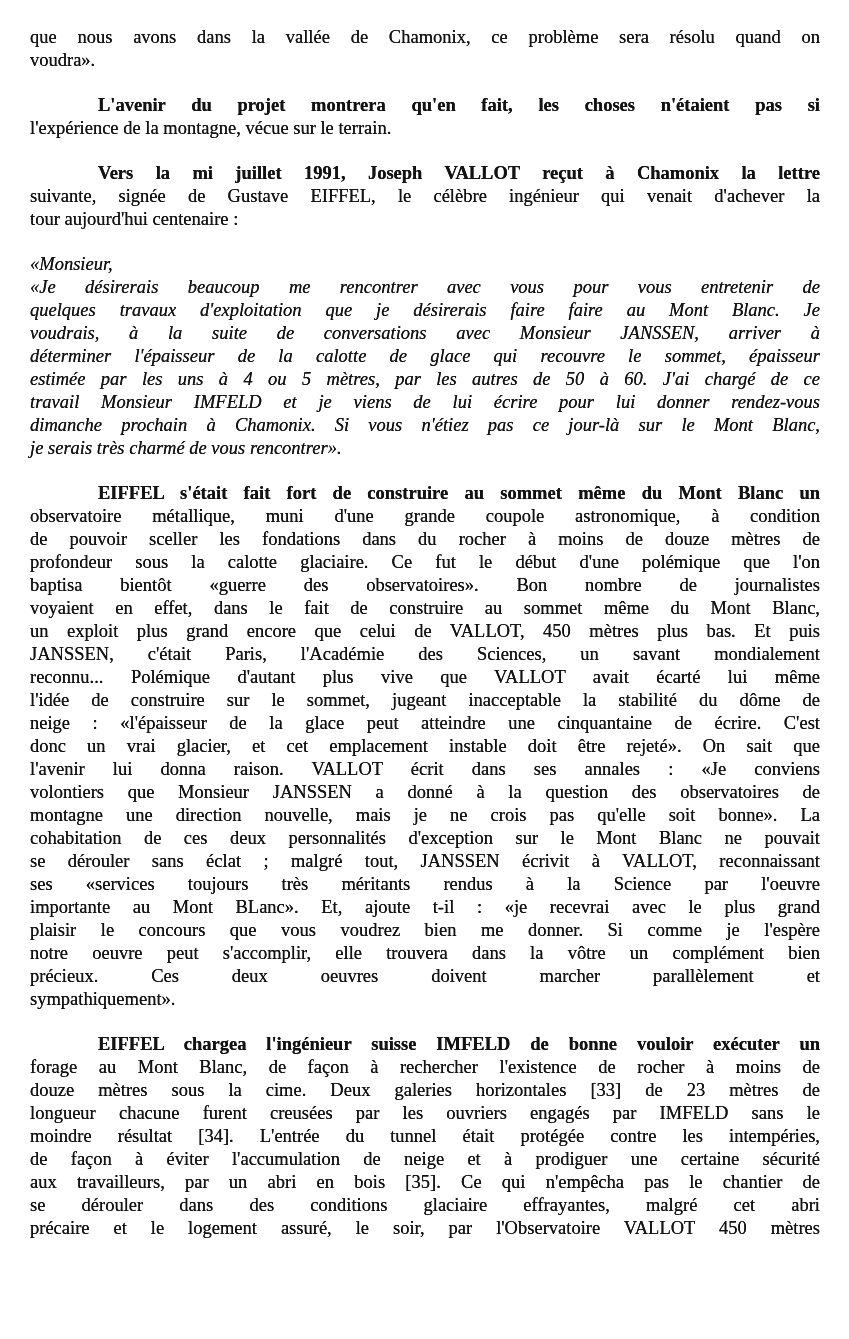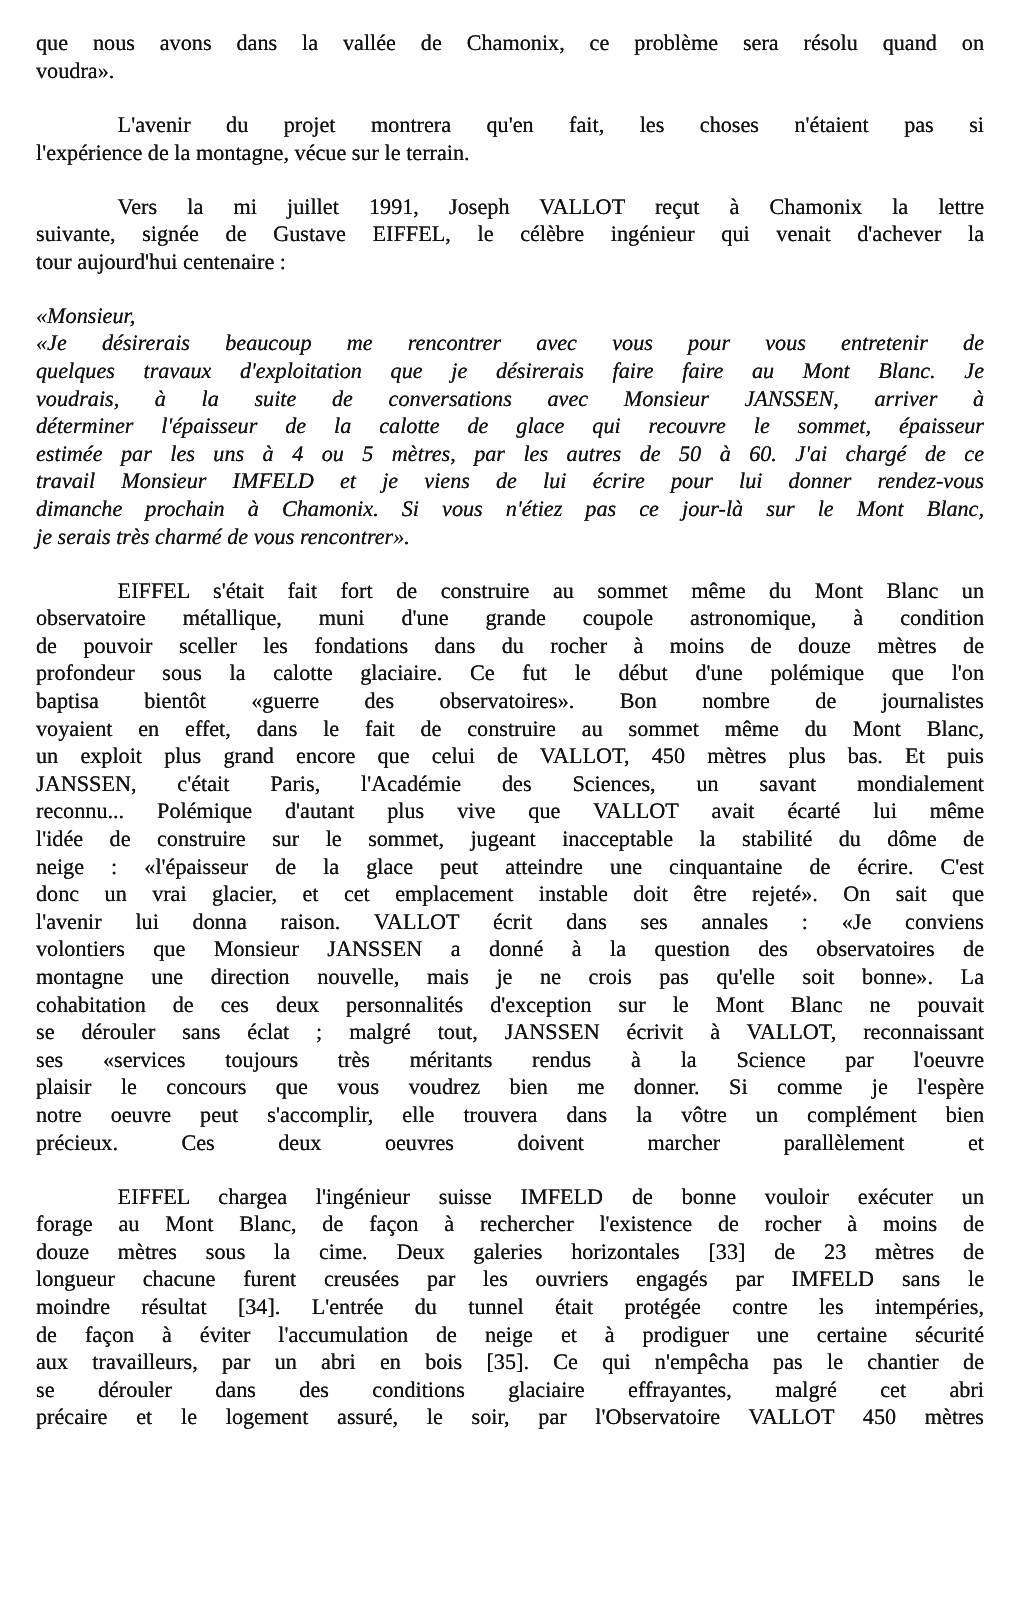--- a/index.html
+++ b/index.html
@@ -36,20 +36,21 @@
     text-align: justify;
     text-align-last: justify;
     text-justify: inter-word;
     white-space: normal;
   }
   .line.last {
     text-align-last: left;
   }
   .line.indent {
     text-indent: 68px;
+    font-weight: bold;
   }
 </style>
 </head>
 <body>
 
 <main class="page">
   <article id="text-column">
       <div class="para roman">
         <div class="line">que nous avons dans la vallée de Chamonix, ce problème sera résolu quand on</div>
         <div class="line last">voudra».</div>
@@ -88,23 +89,25 @@
         <div class="line">reconnu... Polémique d'autant plus vive que VALLOT avait écarté lui même</div>
         <div class="line">l'idée de construire sur le sommet, jugeant inacceptable la stabilité du dôme de</div>
         <div class="line">neige : «l'épaisseur de la glace peut atteindre une cinquantaine de écrire. C'est</div>
         <div class="line">donc un vrai glacier, et cet emplacement instable doit être rejeté». On sait que</div>
         <div class="line">l'avenir lui donna raison. VALLOT écrit dans ses annales : «Je conviens</div>
         <div class="line">volontiers que Monsieur JANSSEN a donné à la question des observatoires de</div>
         <div class="line">montagne une direction nouvelle, mais je ne crois pas qu'elle soit bonne». La</div>
         <div class="line">cohabitation de ces deux personnalités d'exception sur le Mont Blanc ne pouvait</div>
         <div class="line">se dérouler sans éclat ; malgré tout, JANSSEN écrivit à VALLOT, reconnaissant</div>
         <div class="line">ses «services toujours très méritants rendus à la Science par l'oeuvre</div>
+        <div class="line">importante au Mont BLanc». Et, ajoute t-il : «je recevrai avec le plus grand</div>
         <div class="line">plaisir le concours que vous voudrez bien me donner. Si comme je l'espère</div>
         <div class="line">notre oeuvre peut s'accomplir, elle trouvera dans la vôtre un complément bien</div>
         <div class="line">précieux. Ces deux oeuvres doivent marcher parallèlement et</div>
+        <div class="line last">sympathiquement».</div>
       </div>
       <div class="para roman">
         <div class="line indent">EIFFEL chargea l'ingénieur suisse IMFELD de bonne vouloir exécuter un</div>
         <div class="line">forage au Mont Blanc, de façon à rechercher l'existence de rocher à moins de</div>
         <div class="line">douze mètres sous la cime. Deux galeries horizontales [33] de 23 mètres de</div>
         <div class="line">longueur chacune furent creusées par les ouvriers engagés par IMFELD sans le</div>
         <div class="line">moindre résultat [34]. L'entrée du tunnel était protégée contre les intempéries,</div>
         <div class="line">de façon à éviter l'accumulation de neige et à prodiguer une certaine sécurité</div>
         <div class="line">aux travailleurs, par un abri en bois [35]. Ce qui n'empêcha pas le chantier de</div>
         <div class="line">se dérouler dans des conditions glaciaire effrayantes, malgré cet abri</div>

